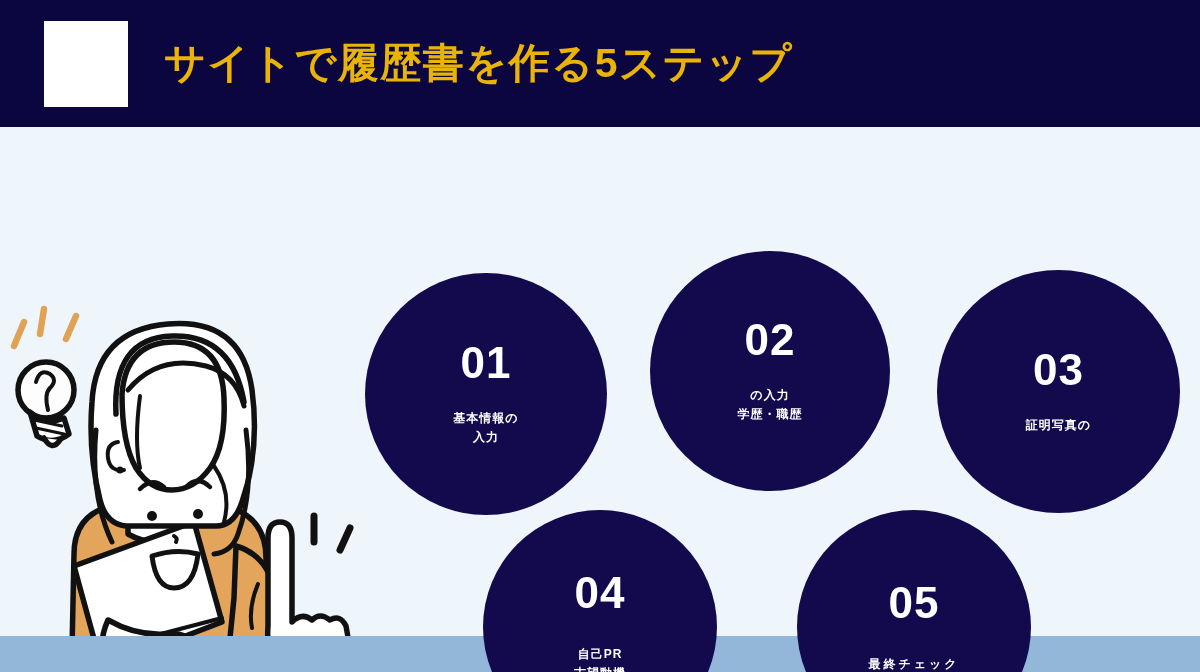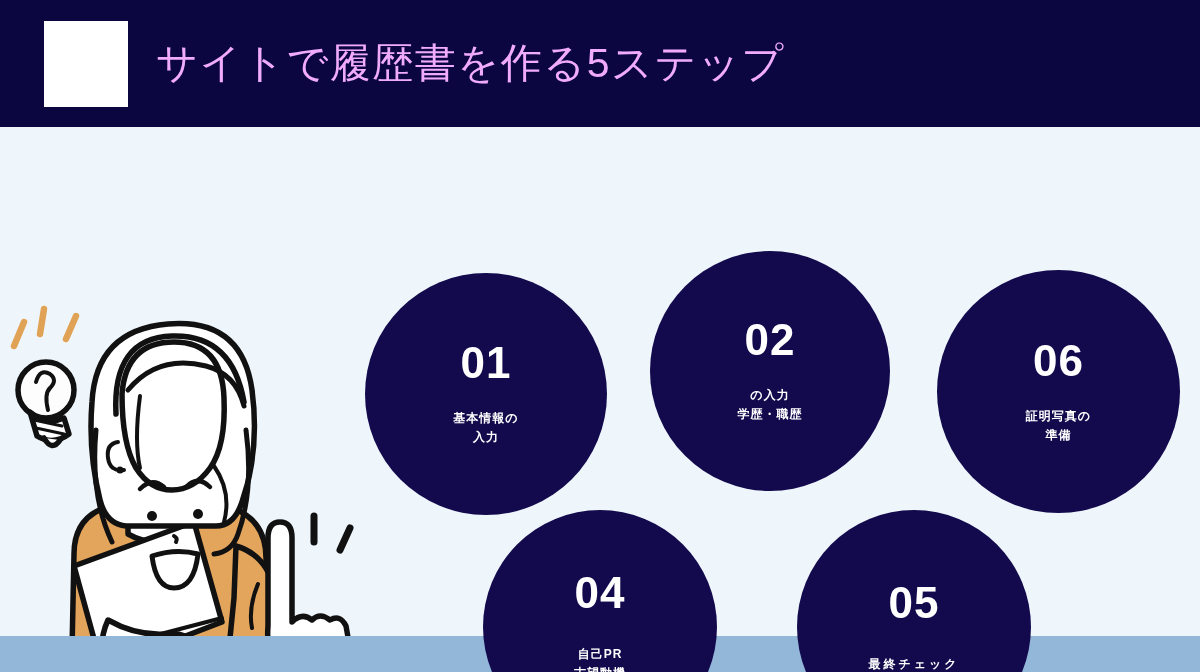--- a/index.html
+++ b/index.html
@@ -12,21 +12,21 @@
 
   
   .header{
     position:absolute;left:0;top:0;width:1200px;height:127px;
     background:#0b0640;display:flex;align-items:center;
   }
   .header-square{
     width:84px;height:86px;background:#ffffff;margin-left:44px;flex:0 0 auto;
   }
   .header-title{
-    margin-left:28px;color:#f0abfc;font-size:41px;font-weight:normal;
+    margin-left:36px;color:#eab308;font-size:41px;font-weight:bold;
     letter-spacing:1.5px;line-height:1;white-space:nowrap;
   }
 
   
   .stage{position:absolute;left:0;top:127px;width:1200px;height:545px;background:#eff6fb;}
   .floor{position:absolute;left:0;bottom:0;width:1200px;height:36px;background:#93b7d8;}
 
   
   .circle{
     position:absolute;border-radius:50%;background:#130a4d;
@@ -158,24 +158,23 @@
 
     <div class="circle c2">
       <div class="num">02</div>
       <div class="lbl">
         <div>の入力</div>
         <div>学歴・職歴</div>
       </div>
     </div>
 
     <div class="circle c3">
-      <div class="num">06</div>
+      <div class="num">03</div>
       <div class="lbl">
         <div>証明写真の</div>
-        <div>準備</div>
       </div>
     </div>
 
     <div class="circle c4">
       <div class="num">04</div>
       <div class="lbl">
         <div>自己PR</div>
         <div>志望動機</div>
       </div>
     </div>

